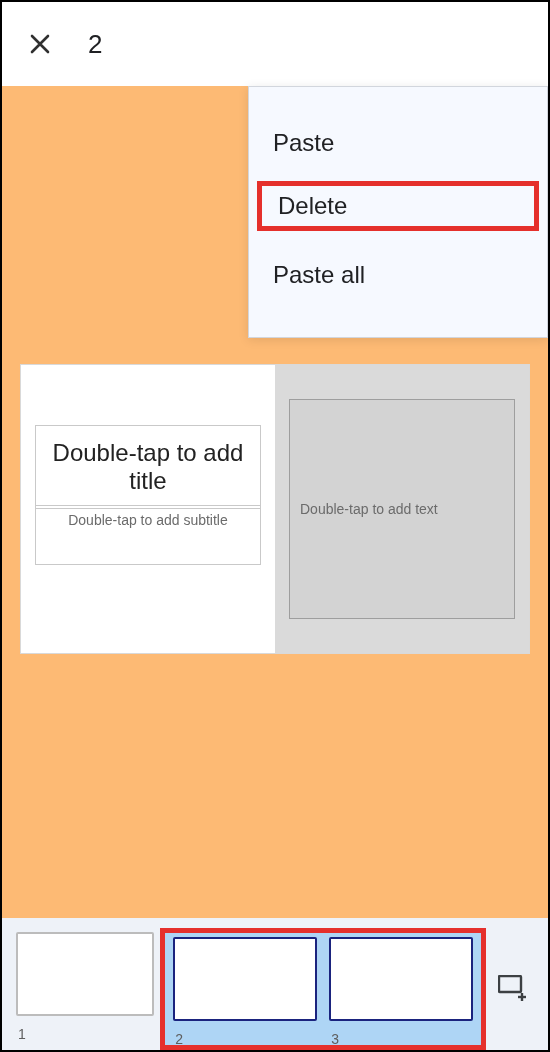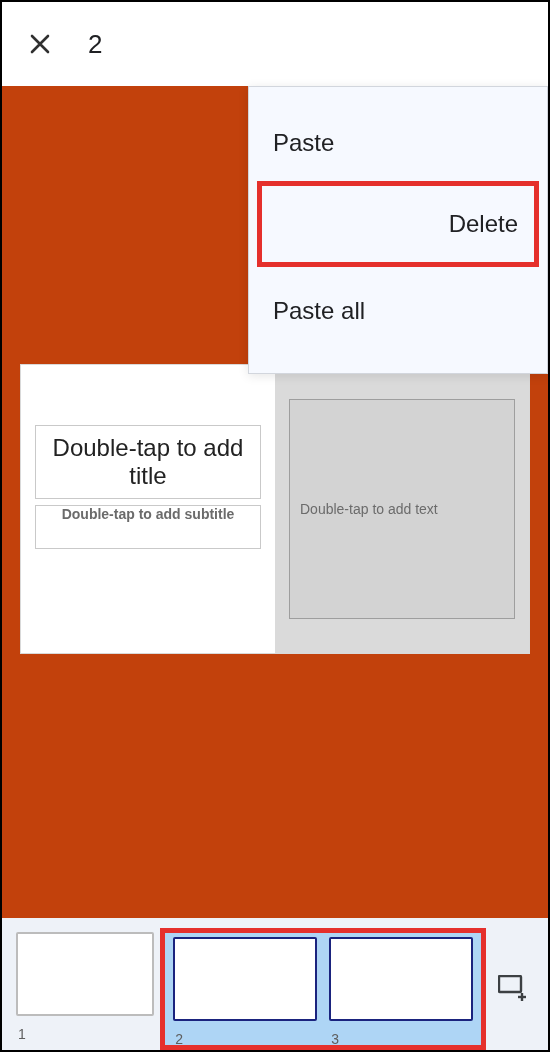--- a/index.html
+++ b/index.html
@@ -14,21 +14,21 @@
       align-items: center;
       padding-left: 18px;
     }
     .close-icon { width: 40px; height: 40px; display: flex; align-items: center; justify-content: center; cursor: pointer; font-size: 28px; line-height: 1; color: #202124; }
     .sel-count { margin-left: 28px; font-size: 26px; color: #202124; }
 
     
     .canvas {
       position: absolute;
       top: 84px; left: 0; right: 0; bottom: 132px;
-      background: #c2410c;
+      background: #fdba74;
     }
 
     
     .menu {
       position: absolute;
       top: 0; right: 0;
       width: 300px;
       background: #f6f9ff;
       border: 1px solid #d2d6dd;
       box-shadow: 0 2px 10px rgba(0,0,0,0.1);
@@ -37,55 +37,53 @@
     }
     .menu-item {
       padding: 18px 24px;
       font-size: 24px;
       color: #202124;
       cursor: pointer;
     }
     .menu-item.highlighted {
       border: 5px solid #e5302c;
       margin: 0 8px 0 8px;
-      padding: 24px 16px;
-      text-align: right;
+      padding: 6px 16px;
     }
     .menu-spacer { height: 6px; }
 
     
     .slide-pair {
       position: absolute;
       top: 278px; left: 18px; right: 18px;
       height: 290px;
       display: flex;
       background: #fff;
       border: 1px solid #d9d9d9;
     }
     .slide-half { flex: 1; position: relative; }
     .slide-half.right { background: #dadada; text-align: right; }
 
     .title-box {
       position: absolute;
-      left: 14px; right: 14px; top: 60px; height: 74px;
+      left: 14px; right: 14px; top: 60px; height: 84px;
       border: 1px solid #c9c9c9;
       display: flex; align-items: center; justify-content: center;
       text-align: center;
       font-size: 24px; color: #222;
       padding: 4px 6px;
       line-height: 1.15;
     }
     .subtitle-box {
       position: absolute;
-      left: 14px; right: 14px; top: 140px; height: 44px;
+      left: 14px; right: 14px; top: 140px; height: 60px;
       border: 1px solid #c9c9c9;
       display: flex; align-items: flex-start; justify-content: center;
       font-size: 14px; color: #6b6b6b;
-      padding: 0;
-      font-weight: bold;
+      padding: 6px;
     }
     .text-box {
       position: absolute;
       left: 14px; right: 14px; top: 34px; bottom: 34px;
       border: 1px solid #9e9e9e;
       background: #d3d3d3;
       display: flex; align-items: center;
       padding-left: 10px;
       font-size: 14px; color: #6b6b6b;
     }

